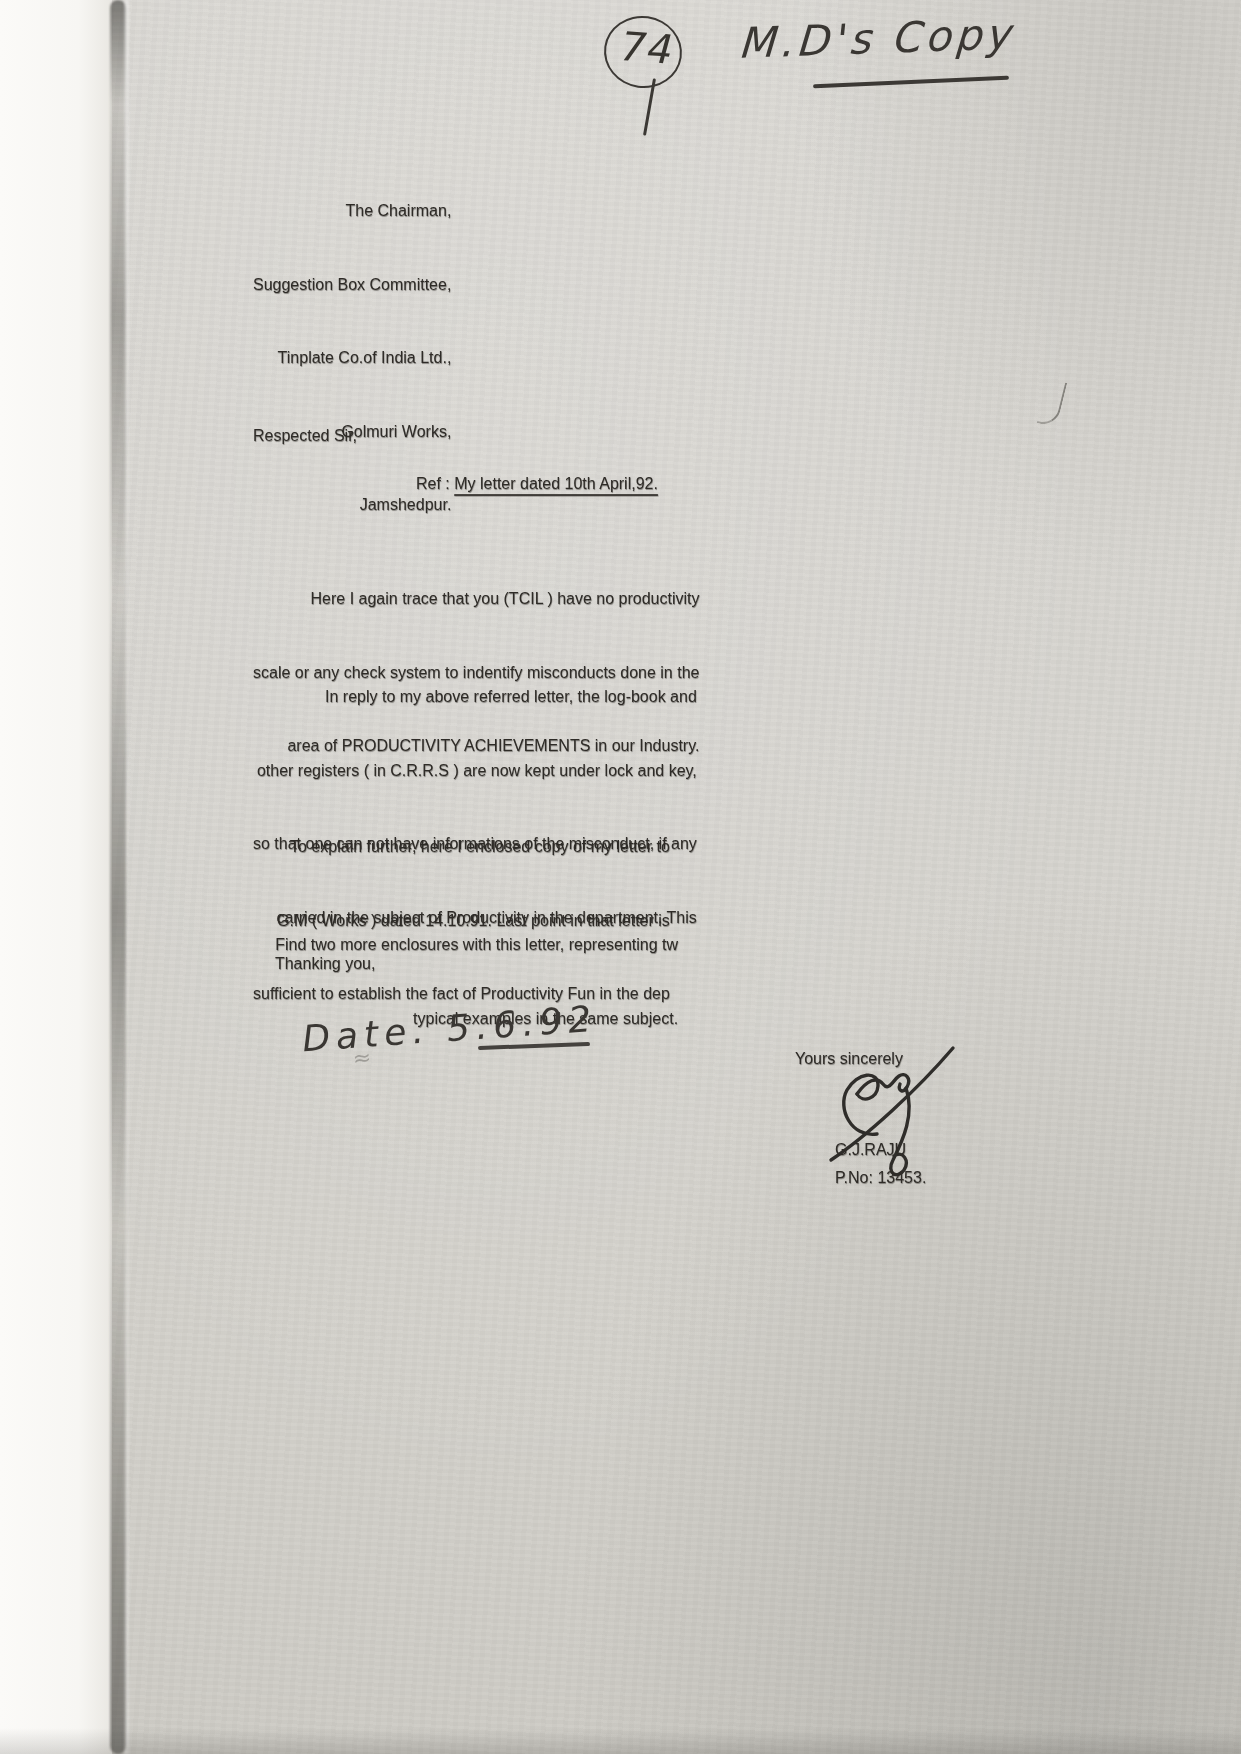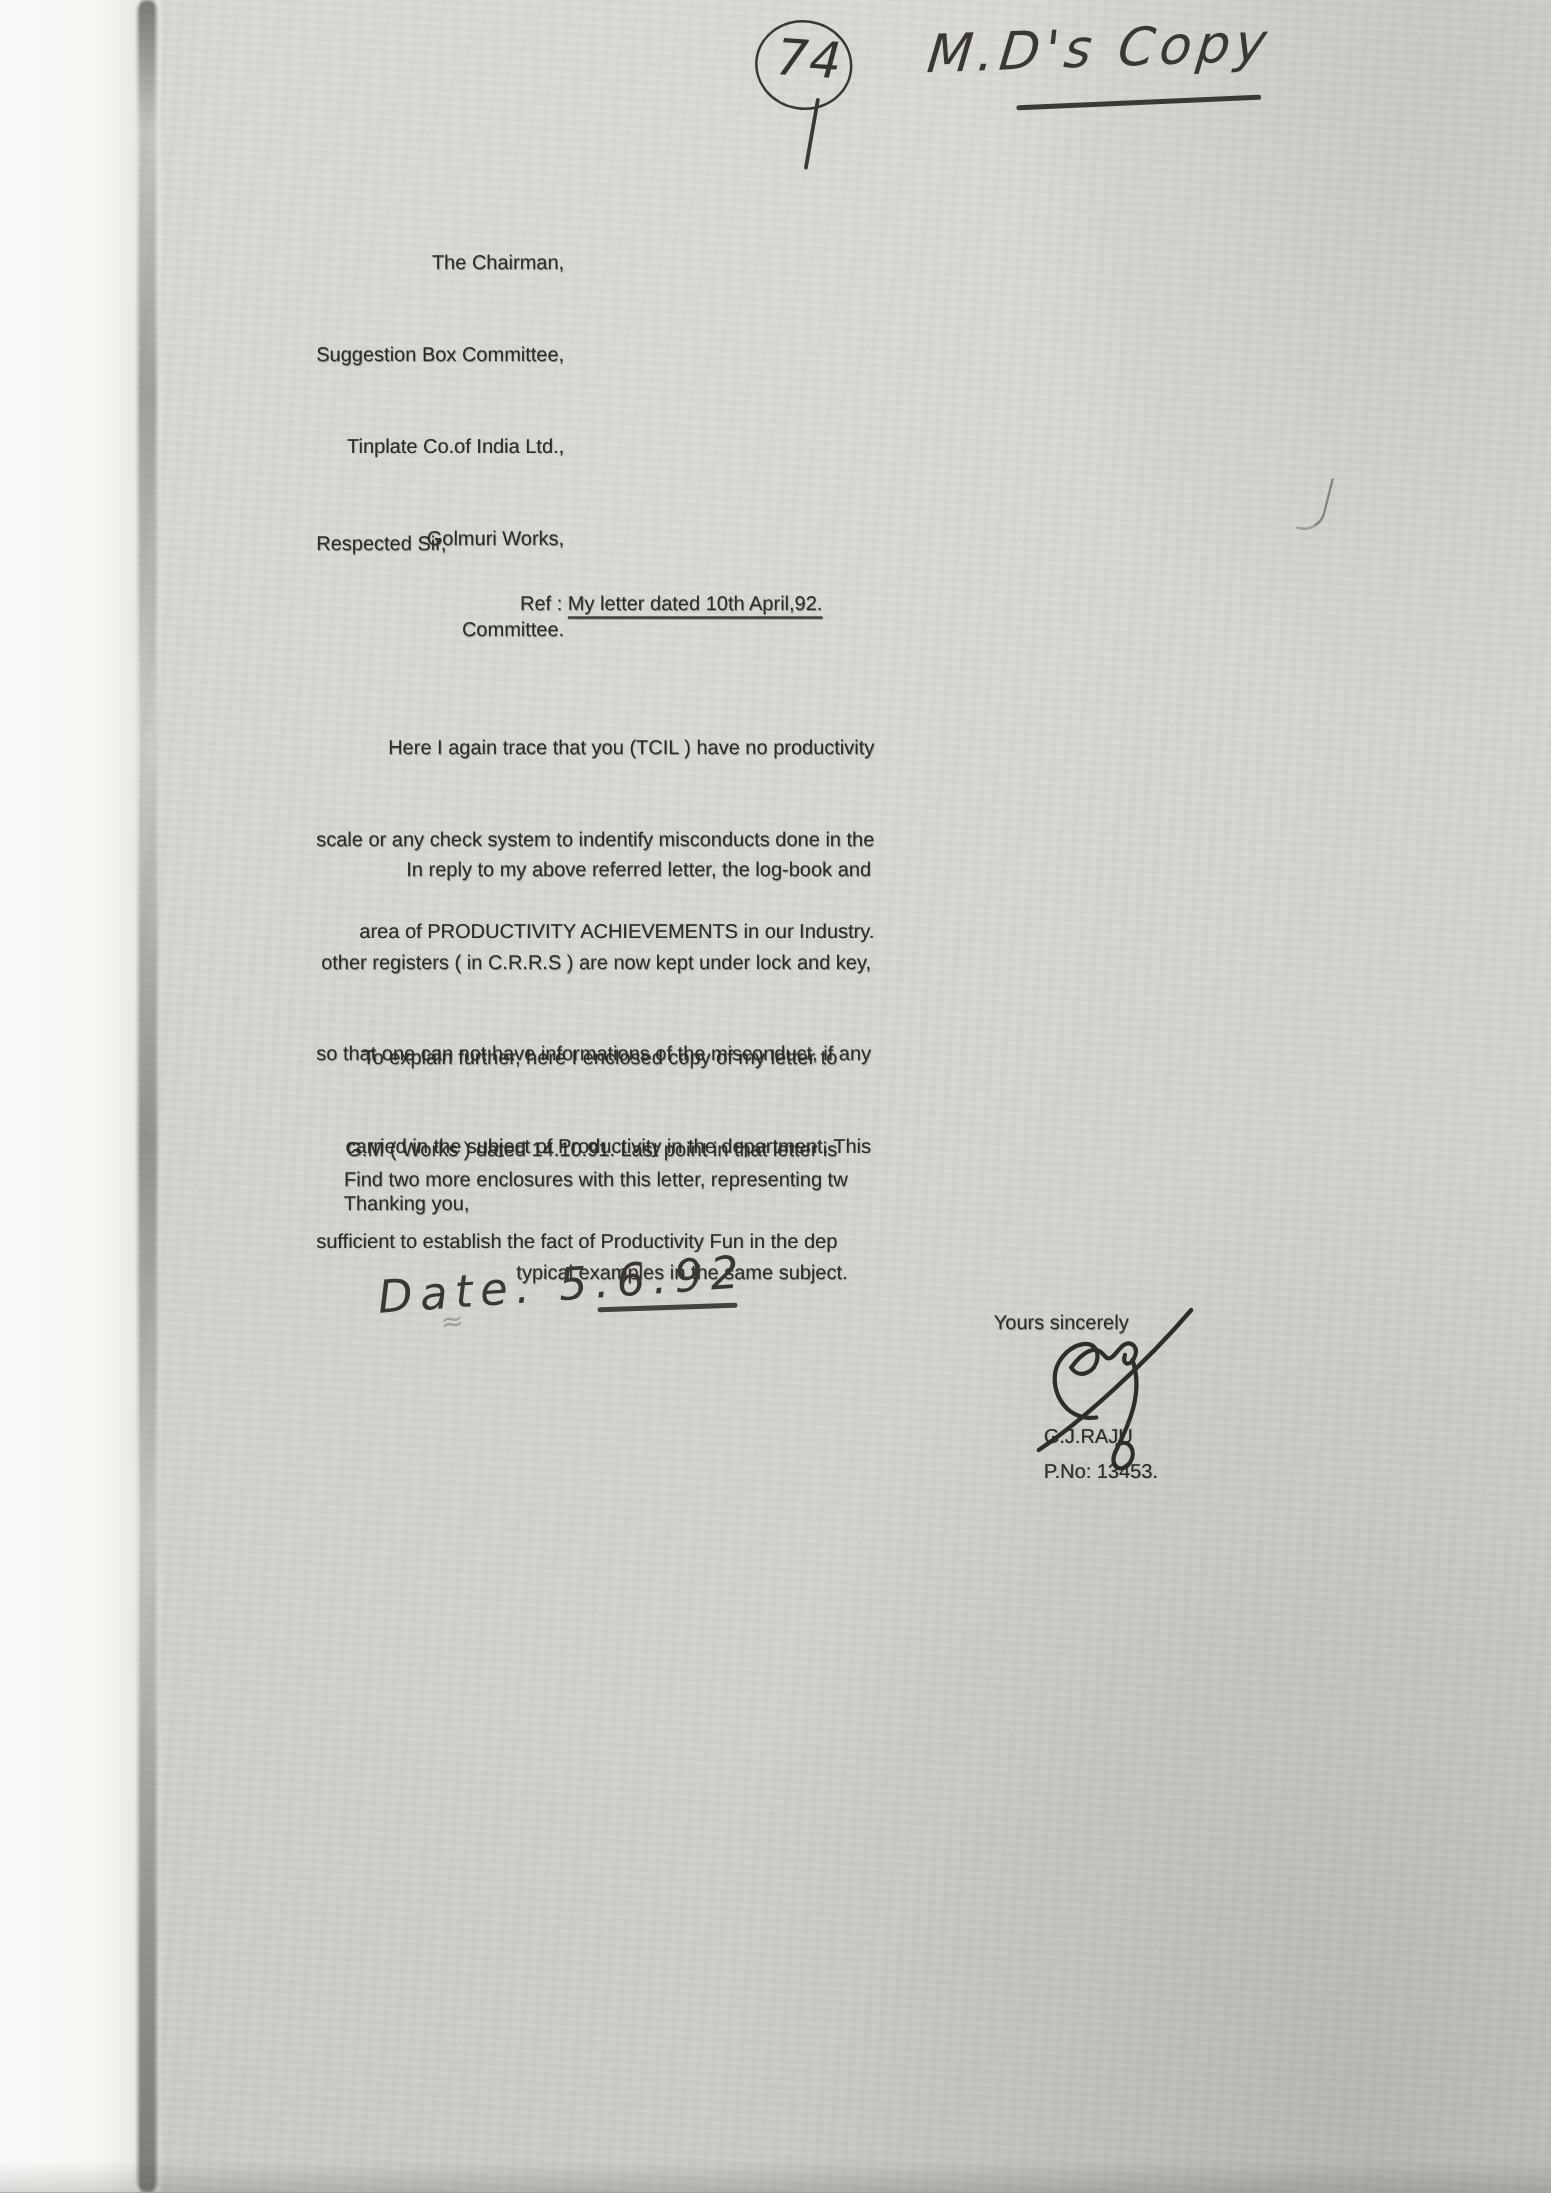--- a/index.html
+++ b/index.html
@@ -137,21 +137,21 @@
     <div class="circle-tail"></div>
   </div>
   <div class="hw mds">M.D's Copy</div>
   <div class="mds-underline"></div>
 
   <div class="t" style="left:253px;top:150px;">
     <div>The Chairman,</div>
     <div>Suggestion Box Committee,</div>
     <div>Tinplate Co.of India Ltd.,</div>
     <div>Golmuri Works,</div>
-    <div>Committee.</div>
+    <div>Jamshedpur.</div>
   </div>
 
 
   <div class="t" style="left:253px;top:424px;">Respected Sir,</div>
 
   <div class="t" style="left:416px;top:472px;"><span>Ref : </span><span class="und">My letter dated 10th April,92.</span></div>
 
   <div class="t" style="left:253px;top:538px;">
     <div>     Here I again trace that you (TCIL ) have no productivity</div>
     <div>scale or any check system to indentify misconducts done in the</div>

